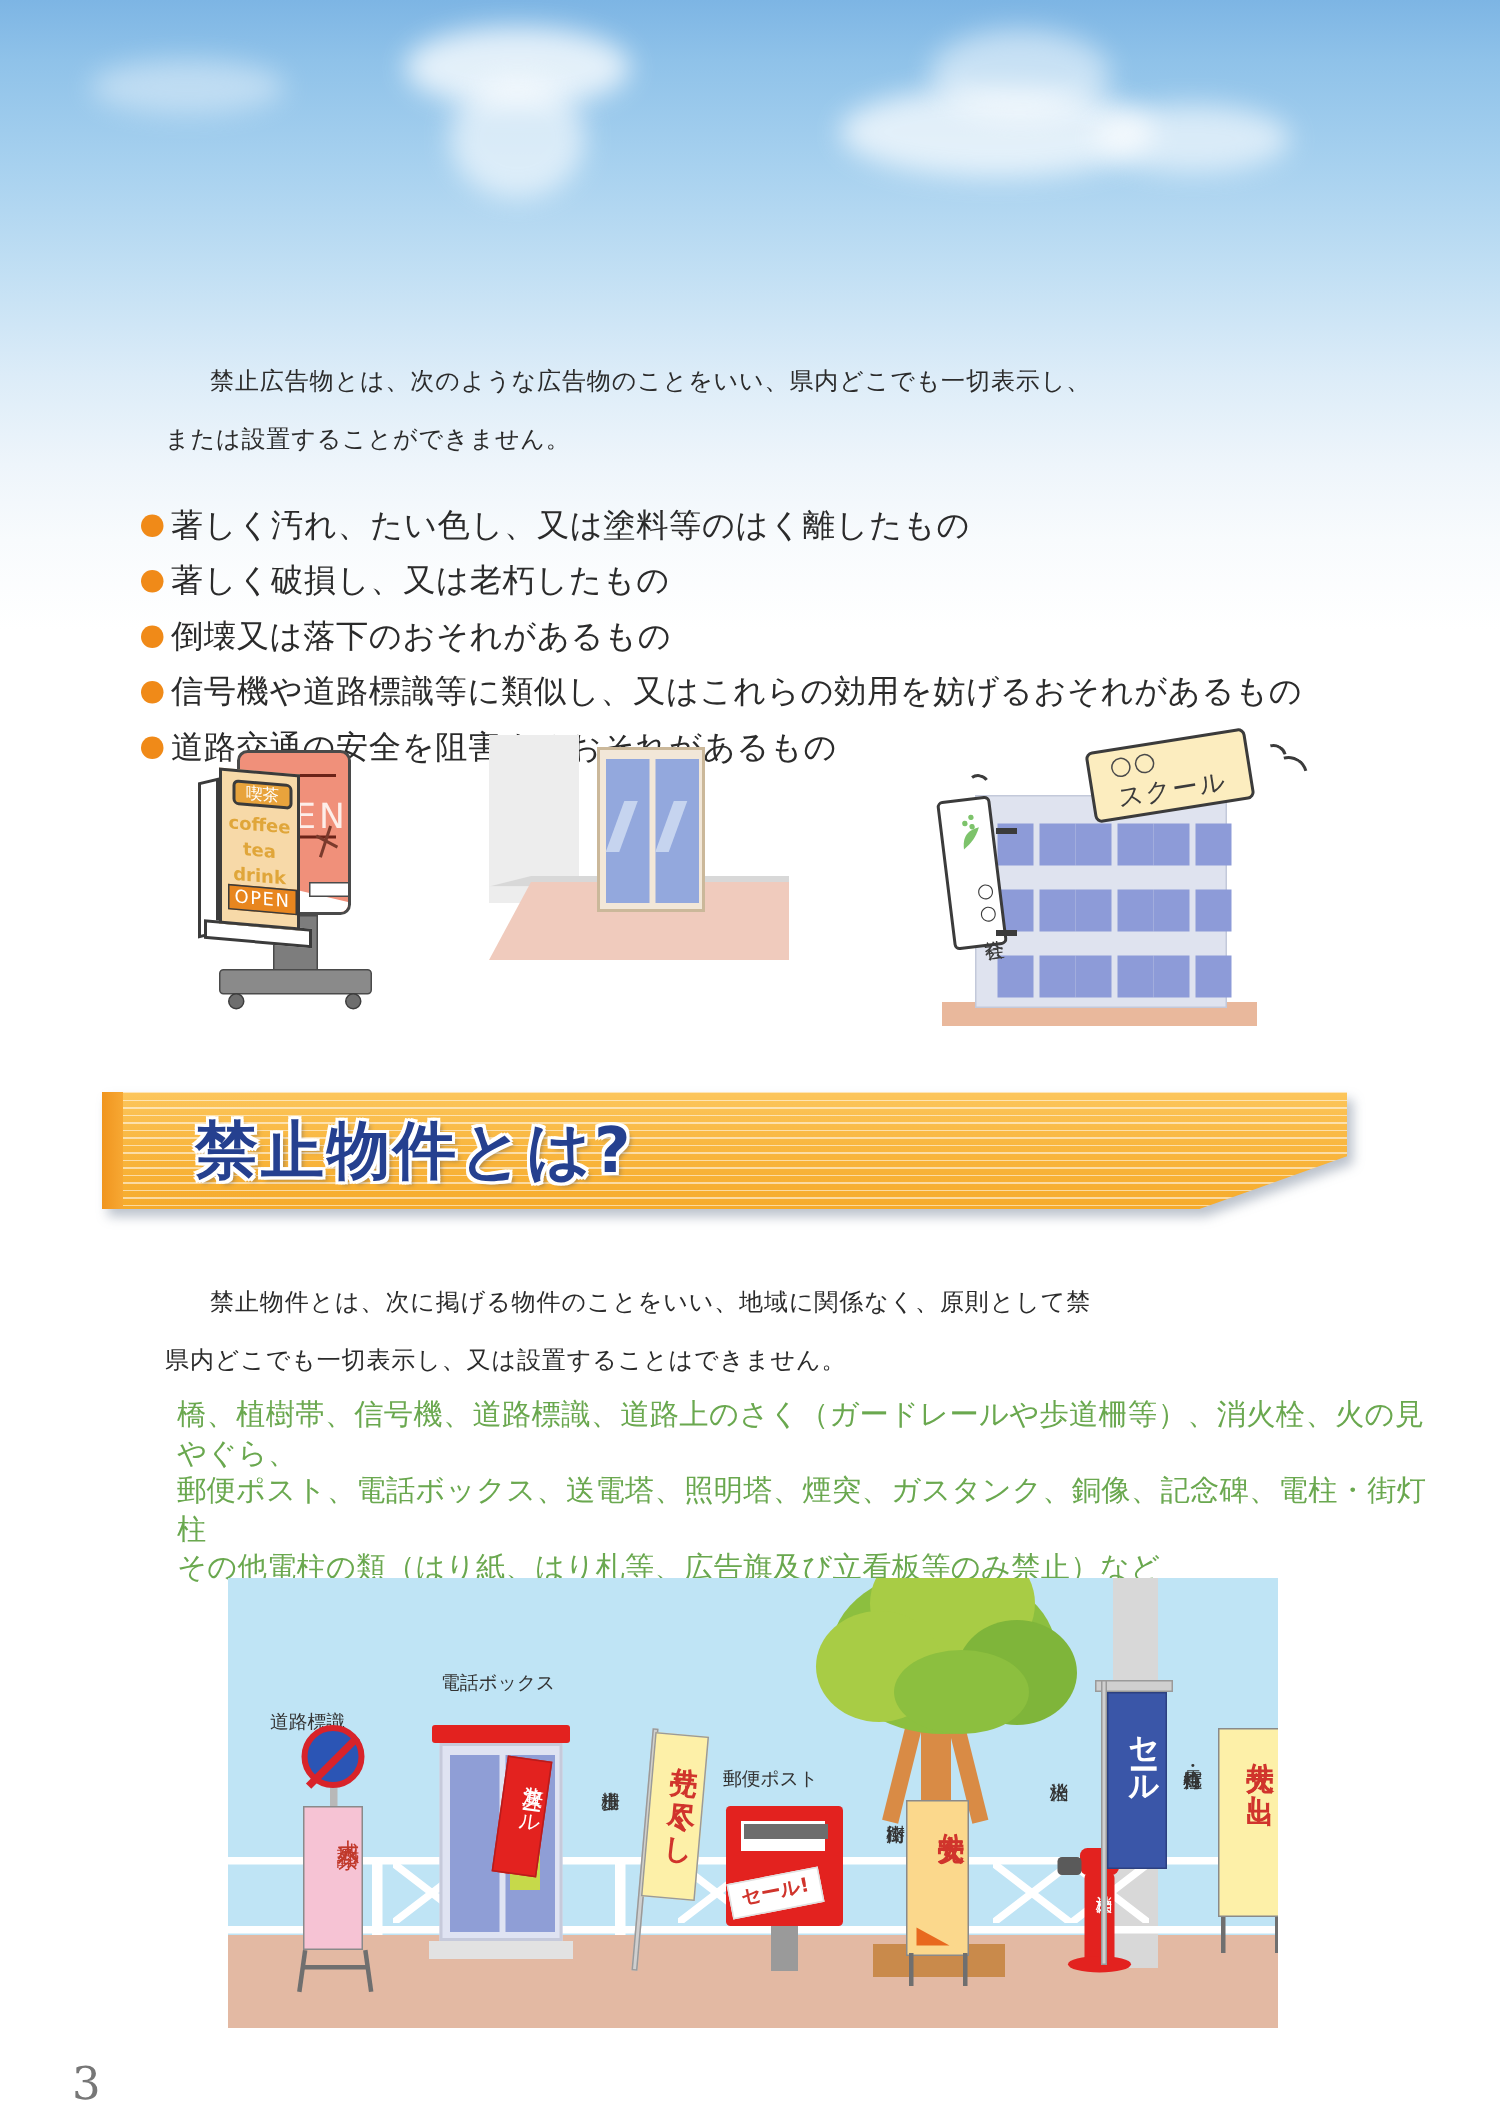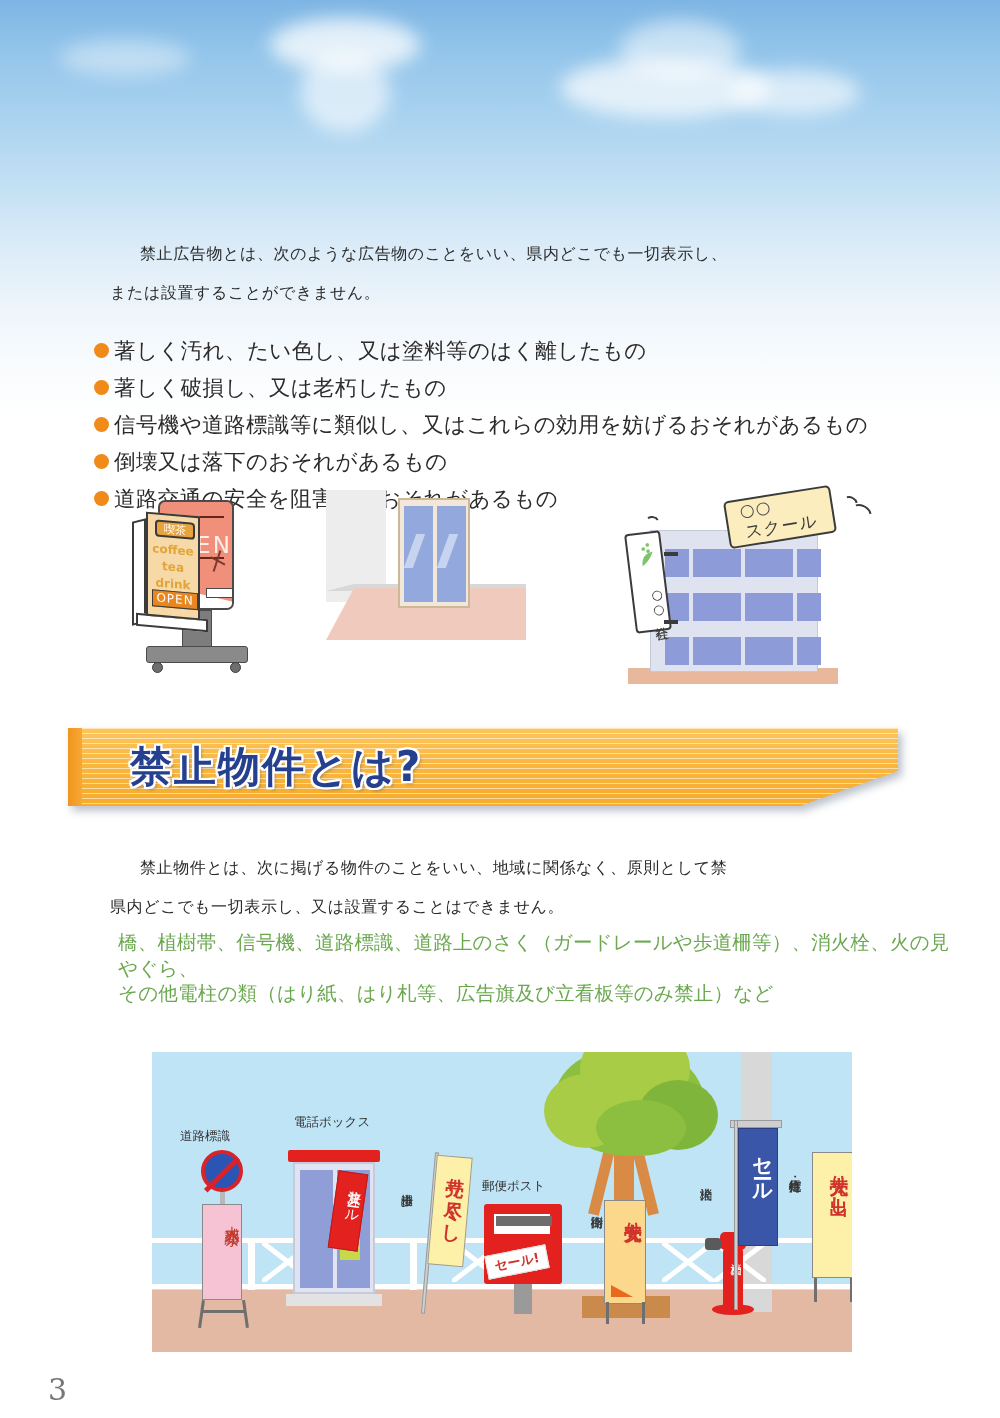--- a/index.html
+++ b/index.html
@@ -315,25 +315,25 @@
     <div class="bullet-row">
       <div class="bullet-dot"></div>
       <div>著しく汚れ、たい色し、又は塗料等のはく離したもの</div>
     </div>
     <div class="bullet-row">
       <div class="bullet-dot"></div>
       <div>著しく破損し、又は老朽したもの</div>
     </div>
     <div class="bullet-row">
       <div class="bullet-dot"></div>
-      <div>信号機や道路標識等に類似し、又はこれらの効用を妨げるおそれがあるもの</div>
+      <div>倒壊又は落下のおそれがあるもの</div>
     </div>
     <div class="bullet-row">
       <div class="bullet-dot"></div>
-      <div>倒壊又は落下のおそれがあるもの</div>
+      <div>信号機や道路標識等に類似し、又はこれらの効用を妨げるおそれがあるもの</div>
     </div>
     <div class="bullet-row">
       <div class="bullet-dot"></div>
       <div>道路交通の安全を阻害するおそれがあるもの</div>
     </div>
   </div>
 
   <div class="illus1">
 
     <div>
@@ -454,20 +454,21 @@
     <div class="banner-title">禁止物件とは?</div>
   </div>
 
   <div class="para" style="left:110px;top:848px;width:820px;">
     <div class="indent">禁止物件とは、次に掲げる物件のことをいい、地域に関係なく、原則として禁</div>
     <div>県内どこでも一切表示し、又は設置することはできません。</div>
   </div>
 
   <div class="green-list" style="left:118px;top:930px;width:850px;">
     <div>橋、植樹帯、信号機、道路標識、道路上のさく（ガードレールや歩道柵等）、消火栓、火の見やぐら、</div>
+    <div>郵便ポスト、電話ボックス、送電塔、照明塔、煙突、ガスタンク、銅像、記念碑、電柱・街灯柱</div>
     <div>その他電柱の類（はり紙、はり札等、広告旗及び立看板等のみ禁止）など</div>
   </div>
 
   <div class="scene">
     <div class="scene-ground"></div>
     <div class="pole-big"></div>
 
     <div>
       <div class="fence-rail" style="top:186px;"></div>
       <div class="fence-rail" style="top:232px;"></div>
@@ -485,21 +486,21 @@
         </svg>
       <svg class="fence-x" style="left:510px;top:190px;" viewBox="0 0 52 40">
           <path d="M0 0 L52 40 M52 0 L0 40" stroke="#ffffff" stroke-width="5" fill="none"></path>
         </svg>
       <svg class="fence-x" style="left:562px;top:190px;" viewBox="0 0 52 40">
           <path d="M0 0 L52 40 M52 0 L0 40" stroke="#ffffff" stroke-width="5" fill="none"></path>
         </svg>
     </div>
 
     <div>
-      <div class="lbl" style="left:28px;top:76px;font-family:Liberation Mono, monospace;">道路標識</div>
+      <div class="lbl" style="left:28px;top:88px;font-family:Liberation Mono, monospace;">道路標識</div>
       <div class="rs-pole" style="left:68px;top:128px;"></div>
       <div class="rs-circle" style="left:49px;top:98px;">
         <div class="rs-slash" style="left:-6px;top:18px;"></div>
       </div>
       <div class="pink-board" style="left:50px;top:152px;">
         <span>大感謝祭</span>
       </div>
       <div class="legs" style="left:44px;top:248px;width:56px;height:28px;">
         <div class="leg" style="left:4px;top:0;height:28px;transform:rotate(8deg);"></div>
         <div class="leg" style="left:48px;top:0;height:28px;transform:rotate(-8deg);"></div>

